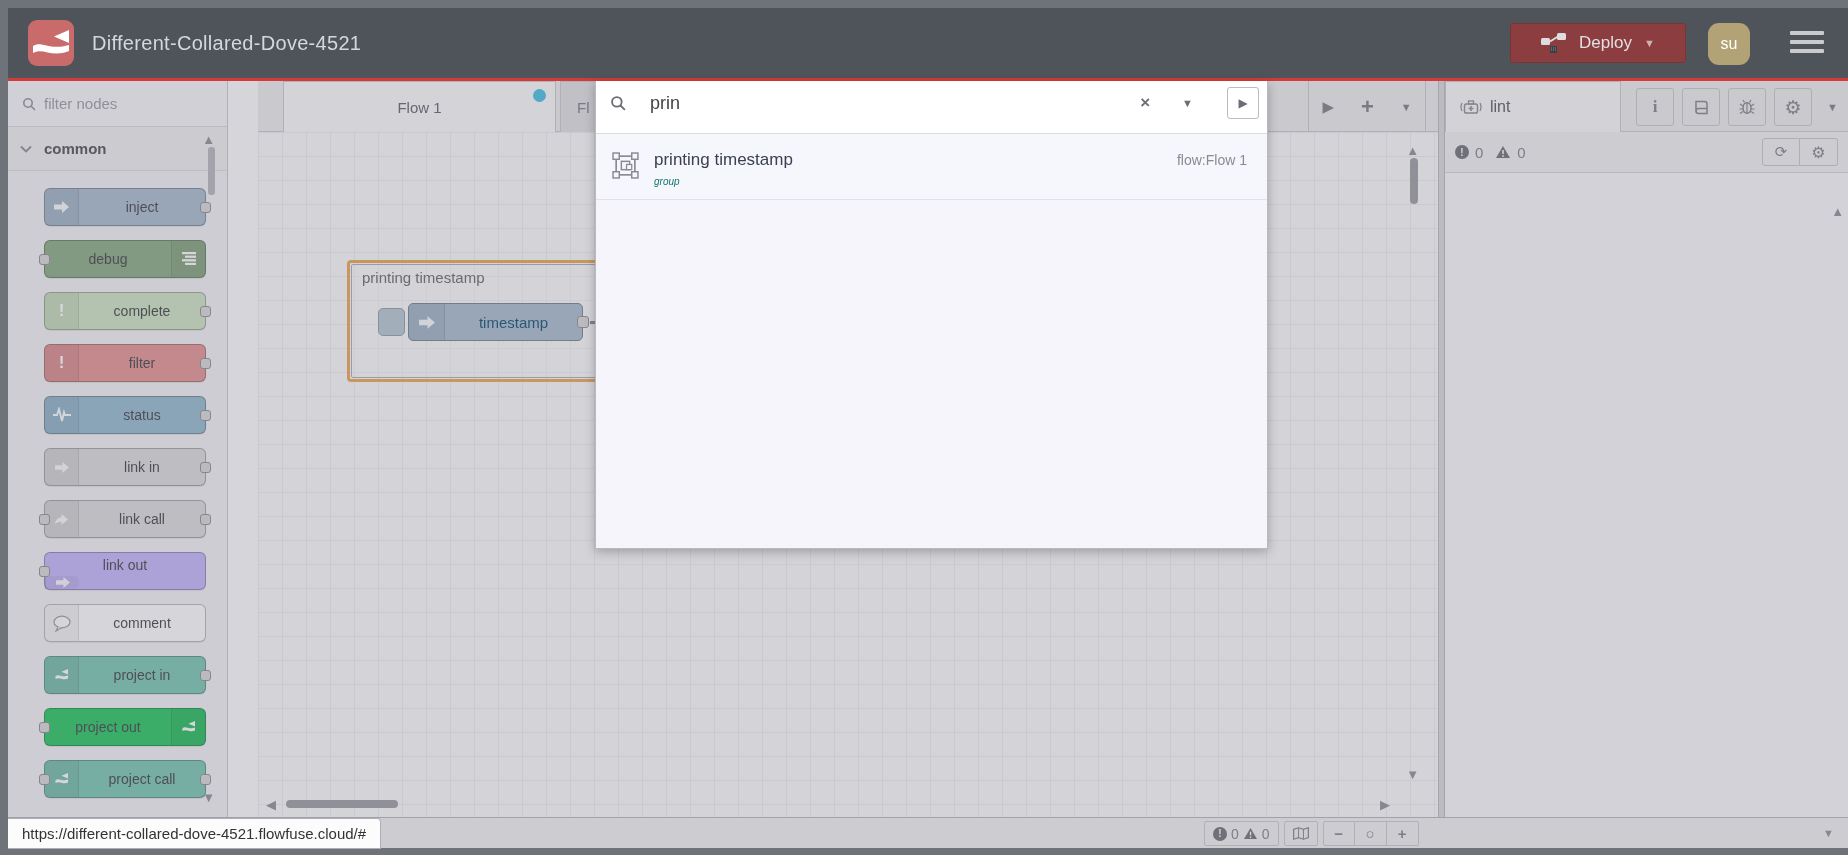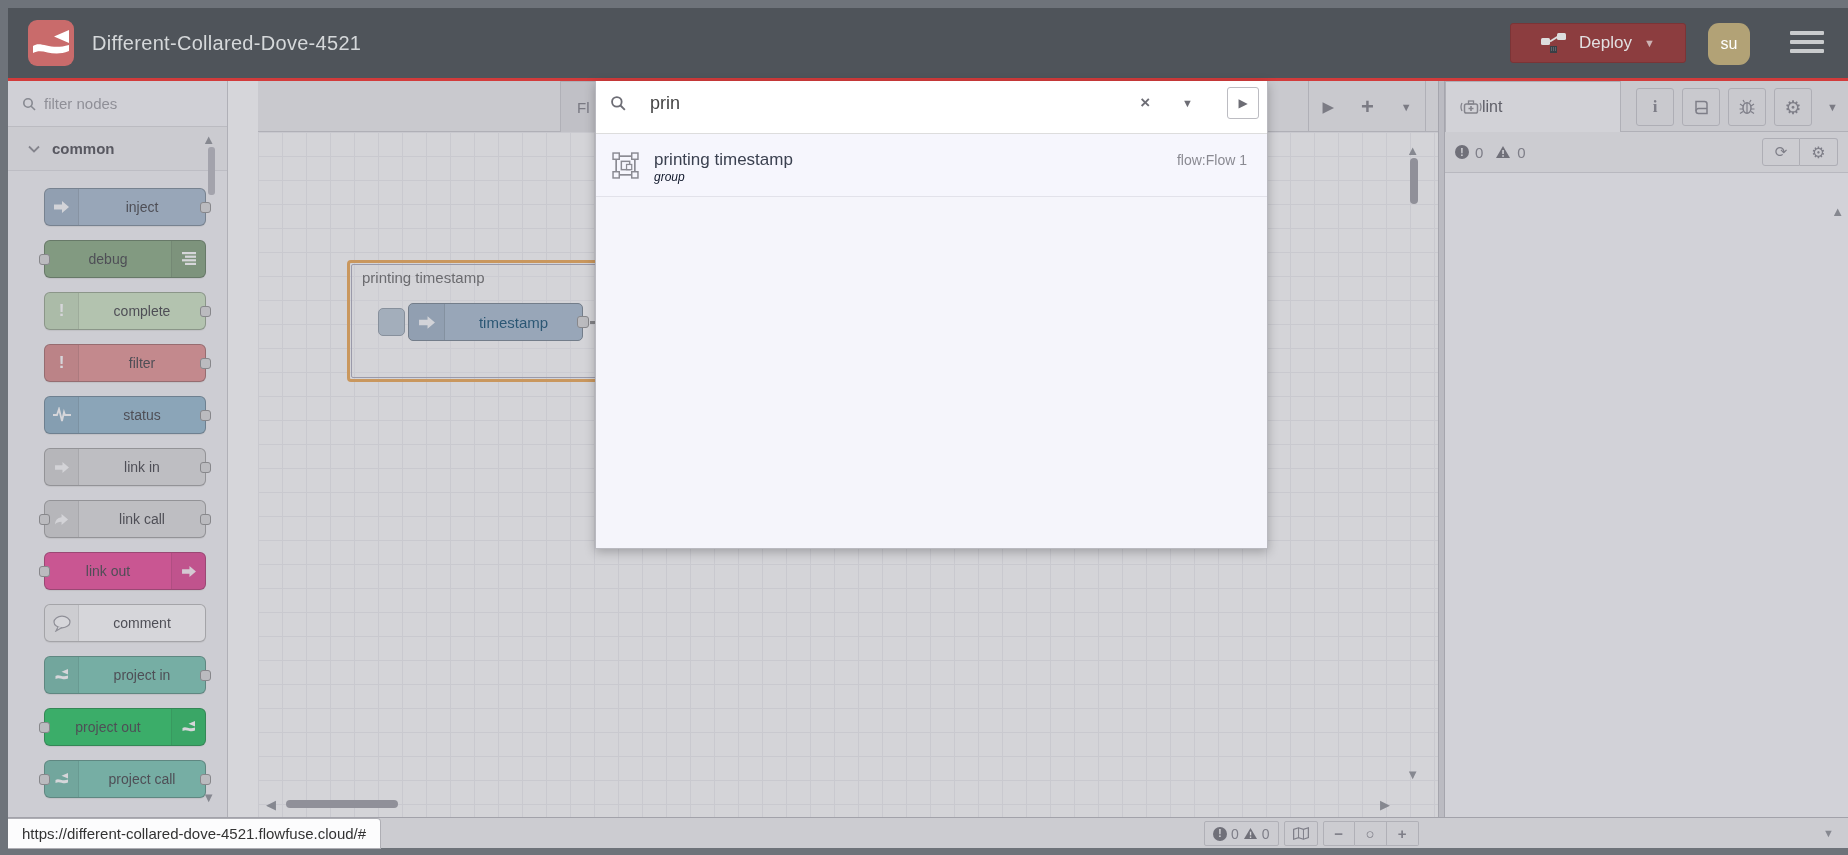--- a/index.html
+++ b/index.html
@@ -19,21 +19,21 @@
   .red-line { position:absolute; left:8px; top:78px; right:0; height:3px; background:#d23b3b; }
 
   
   .body { position:absolute; left:8px; top:81px; right:0; bottom:7px; background:#fff; }
 
   
   .palette { position:absolute; left:0; top:0; width:220px; bottom:0; background:#f3f3f5; border-right:1px solid #c9c9cd; }
   .filter-row { height:46px; border-bottom:1px solid #d8d8dc; display:flex; align-items:center; padding-left:14px; gap:8px; background:#f7f7f9; }
   .filter-row input { border:none; outline:none; background:transparent; font-size:15px; color:#555; width:180px; font-family:"Liberation Sans",sans-serif; }
   .filter-row input::placeholder { color:#9a9aa0; }
-  .cat-header { height:44px; background:#efeff1; border-bottom:1px solid #dcdce0; display:flex; align-items:center; gap:12px; padding-left:20px; cursor:pointer; }
+  .cat-header { height:44px; background:#efeff1; border-bottom:1px solid #dcdce0; display:flex; align-items:center; gap:12px; padding-left:12px; cursor:pointer; }
   .cat-label { font-size:15px; font-weight:bold; color:#4c4c52; }
   .chev { color:#8a8a90; font-size:12px; }
   .pnodes { position:relative; height:646px; overflow:hidden; padding-top:3px; }
   .pnode { position:relative; width:162px; height:38px; margin:14px 0 0 36px; border:1px solid rgba(0,0,0,.28); border-radius:6px; display:flex; align-items:stretch; cursor:grab; box-shadow:0 1px 1px rgba(0,0,0,.08); }
   .picon { width:34px; display:flex; align-items:center; justify-content:center; background:rgba(0,0,0,.05); }
   .picon.l { border-right:1px solid rgba(0,0,0,.10); border-radius:5px 0 0 5px; }
   .picon.r { border-left:1px solid rgba(0,0,0,.10); border-radius:0 5px 5px 0; }
   .plabel { flex:1; display:flex; align-items:center; justify-content:center; font-size:14px; color:#3d3d42; }
   .pport { position:absolute; top:13px; width:11px; height:11px; background:#d9d9d9; border:1px solid #8f8f8f; border-radius:3px; }
   .pport.l { left:-6px; } .pport.r { right:-6px; }
@@ -69,21 +69,21 @@
 
   .cv-thumb-v { position:absolute; right:20px; top:26px; width:8px; height:46px; background:#9b9ba2; border-radius:4px; }
   .cv-thumb-h { position:absolute; left:28px; bottom:9px; width:112px; height:8px; background:#9b9ba2; border-radius:4px; }
 
   
   .divider { position:absolute; left:1430px; top:0; width:7px; bottom:0; background:#d9d9dd; border-left:1px solid #b9b9bf; border-right:1px solid #b9b9bf; cursor:col-resize; }
 
   
   .sidebar { position:absolute; left:1437px; top:0; right:0; bottom:31px; background:#ececee; }
   .sb-tabrow { position:absolute; left:0; top:0; right:0; height:51px; background:#ececee; border-bottom:1px solid #c9c9cd; }
-  .sb-tab { position:absolute; left:0; top:0; width:176px; height:51px; background:#fafafb; border:1px solid #c9c9cd; border-bottom:none; display:flex; align-items:center; padding-left:14px; font-size:16px; color:#55555c; cursor:pointer; }
+  .sb-tab { position:absolute; left:0; top:0; width:176px; height:51px; background:#fafafb; border:1px solid #c9c9cd; border-bottom:none; display:flex; align-items:center; gap:8px; padding-left:14px; font-size:16px; color:#55555c; cursor:pointer; }
   .sb-btn { position:absolute; top:7px; width:38px; height:38px; border:1px solid #c6c6cb; border-radius:3px; display:flex; align-items:center; justify-content:center; color:#82828a; cursor:pointer; background:#ececee; }
   .sb-caret { position:absolute; right:10px; top:20px; color:#7d7d85; font-size:11px; cursor:pointer; }
   .lint-toolbar { position:absolute; left:0; top:51px; right:0; height:41px; background:#f1f1f3; border-bottom:1px solid #d4d4d8; display:flex; align-items:center; padding:0 10px; }
   .lint-counts { display:flex; align-items:center; gap:6px; font-size:15px; color:#82828a; }
   .lint-actions { margin-left:auto; display:flex; }
   .lint-actions .act { width:38px; height:28px; border:1px solid #c6c6cb; display:flex; align-items:center; justify-content:center; color:#82828a; font-size:15px; cursor:pointer; background:#f1f1f3; }
   .lint-actions .act:first-child { border-radius:3px 0 0 3px; }
   .lint-actions .act:last-child { border-radius:0 3px 3px 0; border-left:none; }
   .lint-body { position:absolute; left:0; top:92px; right:0; bottom:0; background:#fafafc; }
 
@@ -110,21 +110,21 @@
   .search-x { color:#6d6d75; font-size:17px; font-weight:bold; cursor:pointer; padding:0 4px; }
   .search-dd { color:#6d6d75; font-size:11px; cursor:pointer; padding:0 4px; }
   .search-go { width:32px; height:32px; border:1px solid #bcbcc2; border-radius:3px; display:flex; align-items:center; justify-content:center; color:#6d6d75; font-size:12px; cursor:pointer; margin-left:6px; }
   .results { margin-top:8px; background:#f5f5fb; border-top:1px solid #ddd; height:415px; position:relative; }
   .result-row { display:flex; padding:16px 20px 12px 16px; border-bottom:1px solid #e2e2ea; cursor:pointer; background:#f6f6fd; }
   .result-icon { width:42px; padding-top:2px; }
   .result-main { flex:1; }
   .result-title-row { display:flex; align-items:baseline; }
   .result-title { font-size:17px; color:#3b4150; }
   .result-flow { margin-left:auto; font-size:14px; color:#8a8a92; }
-  .result-sub { font-size:12px; font-style:italic; color:#0f172a; }
+  .result-sub { font-size:10px; font-style:italic; color:#0f766e; margin-top:6px; }
 
   
   .url-tip { position:absolute; left:8px; top:818px; height:31px; z-index:60; background:#fcfcfd; border:1px solid #aeaeb4; border-left:none; border-radius:0 4px 0 0; display:flex; align-items:center; padding:0 14px; font-size:15px; color:#333; }
 </style>
 </head>
 <body>
 
 <div class="app">
 
   <div class="header">
@@ -237,21 +237,21 @@
           <span class="picon l">
             <svg width="16" height="13" viewBox="0 0 17 14">
                 <path d="M8,1 l7,6 -7,6 v-3.5 q-5,0 -7,3 q0,-7 7,-8 z" fill="#fff" opacity=".9"></path>
               </svg>
           </span>
           <span class="plabel">link call</span>
           <span class="pport l"></span>
           <span class="pport r"></span>
         </div>
 
-        <div class="pnode" style="background-color: #ec4899;">
+        <div class="pnode" style="background-color: #c4b5fd; flex-direction: column;">
           <span class="plabel">link out</span>
           <span class="picon r">
             <svg width="16" height="13" viewBox="0 0 17 14">
                 <path d="M1,4.5 h8 v-3.5 l7,6 -7,6 v-3.5 h-8 z" fill="#fff" opacity=".9"></path>
               </svg>
           </span>
           <span class="pport l"></span>
         </div>
 
         <div class="pnode" style="background-color: rgb(255, 255, 255);">
@@ -299,20 +299,24 @@
         </div>
       </div>
 
       <span class="scroll-arrow" style="right:12px; top:52px;">▲</span>
       <div class="pal-thumb"></div>
       <span class="scroll-arrow" style="right:12px; top:710px;">▼</span>
     </aside>
 
     <div class="canvas-col">
       <div class="tabbar">
+        <div class="flow-tab active" style="left:25px; width:273px;">
+          <span>Flow 1</span>
+          <span class="dirty-dot" style="background-color: rgb(69, 191, 228);"></span>
+        </div>
         <div class="flow-tab inactive" style="left:302px; width:130px;">
           <span>Fl</span>
         </div>
         <div class="tab-tools">
           <span>▶</span>
           <span class="plus">+</span>
           <span class="dd">▼</span>
         </div>
       </div>
 

